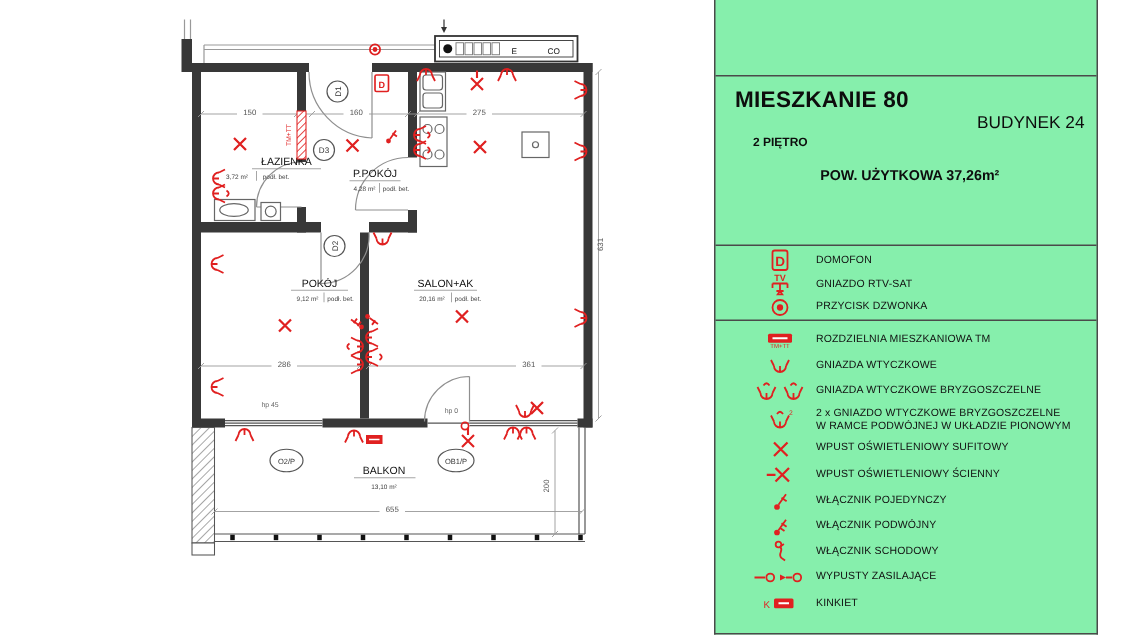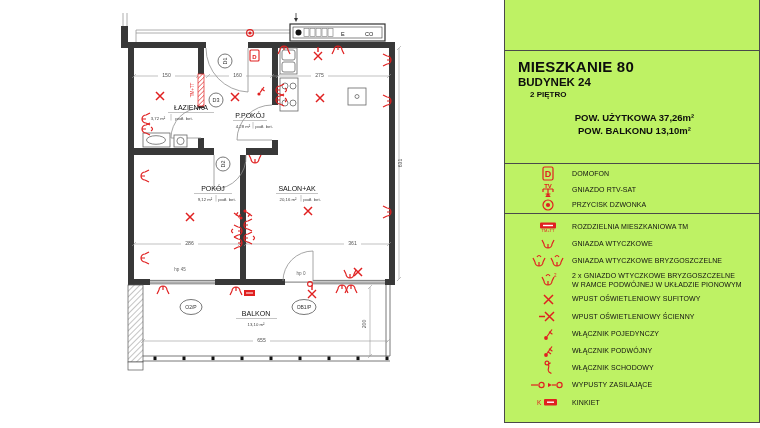--- a/index.html
+++ b/index.html
@@ -2,25 +2,25 @@
 <html><head>
 <meta charset="utf-8">
 <style>
   html,body{margin:0;padding:0;background:#fff;}
   body{width:760px;height:428px;position:relative;overflow:hidden;
        font-family:"Liberation Sans", sans-serif;}
   .plan-wrap{position:absolute;left:0;top:0;width:480px;height:428px;}
   
   .panel{position:absolute;left:476px;top:0;width:256px;height:423px;
          border-left:1.3px solid #4a4a4a;border-right:1.3px solid #4a4a4a;
-         border-bottom:1.3px solid #4a4a4a;box-sizing:border-box;background:#bef264;margin-left:28px;}
+         border-bottom:1.3px solid #4a4a4a;box-sizing:border-box;background:#86efac;}
   .hline{position:absolute;left:0;right:0;border-top:1.2px solid #4a4a4a;}
   .sec-title{position:absolute;top:50px;left:0;right:0;height:113px;padding:8px 8px 0 13px;box-sizing:border-box;color:#0d0d0d;}
   .p-title{font-size:15px;font-weight:bold;letter-spacing:.2px;}
-  .p-sub{font-size:11.5px;font-weight:bold;margin-top:1px;}
+  .p-sub{font-size:11.5px;font-weight:normal;margin-top:1px;text-align:right;}
   .p-l3{font-size:8px;font-weight:bold;margin-top:4px;}
   .p-l4{font-size:8px;font-weight:bold;margin-top:2px;padding-left:12px;}
   .p-areas{margin-top:13px;}
   .p-area{font-size:9.5px;font-weight:bold;margin-top:2px;text-align:center;}
   .sec-leg1{position:absolute;top:163px;left:0;right:0;height:50px;padding-top:3px;box-sizing:border-box;}
   .sec-leg2{position:absolute;top:213px;left:0;right:0;height:210px;padding-top:5px;box-sizing:border-box;}
   .lrow{display:flex;align-items:center;padding-left:24px;height:15.6px;}
   .sec-leg2 .lrow{height:17.2px;}
   .lrow.tall{height:21px;}
   .licon{width:38px;display:flex;flex-direction:column;align-items:center;justify-content:center;flex:none;}
@@ -281,21 +281,20 @@
   <div class="hline" style="top:50px"></div>
   <div class="hline" style="top:163px"></div>
   <div class="hline" style="top:213px"></div>
 
   <div class="sec-title">
     <div class="p-title">MIESZKANIE 80</div>
     <div class="p-sub">BUDYNEK 24</div>
     <div class="p-l4">2 PIĘTRO</div>
     <div class="p-areas">
       <div class="p-area">POW. UŻYTKOWA 37,26m²</div>
-      <div class="p-area">POW. BALKONU 13,10m²</div>
     </div>
   </div>
 
   <div class="sec-leg1">
       <div class="lrow">
         <span class="licon">
           <svg width="14" height="15" viewBox="0 0 14 15">
             <rect x="2" y="1" width="10" height="13" rx="1.5" fill="none" stroke="#e02020" stroke-width="1.2"></rect>
             <text x="7" y="11" font-size="9" font-weight="bold" fill="#e02020" text-anchor="middle" font-family="Liberation Sans, sans-serif">D</text>
           </svg>

